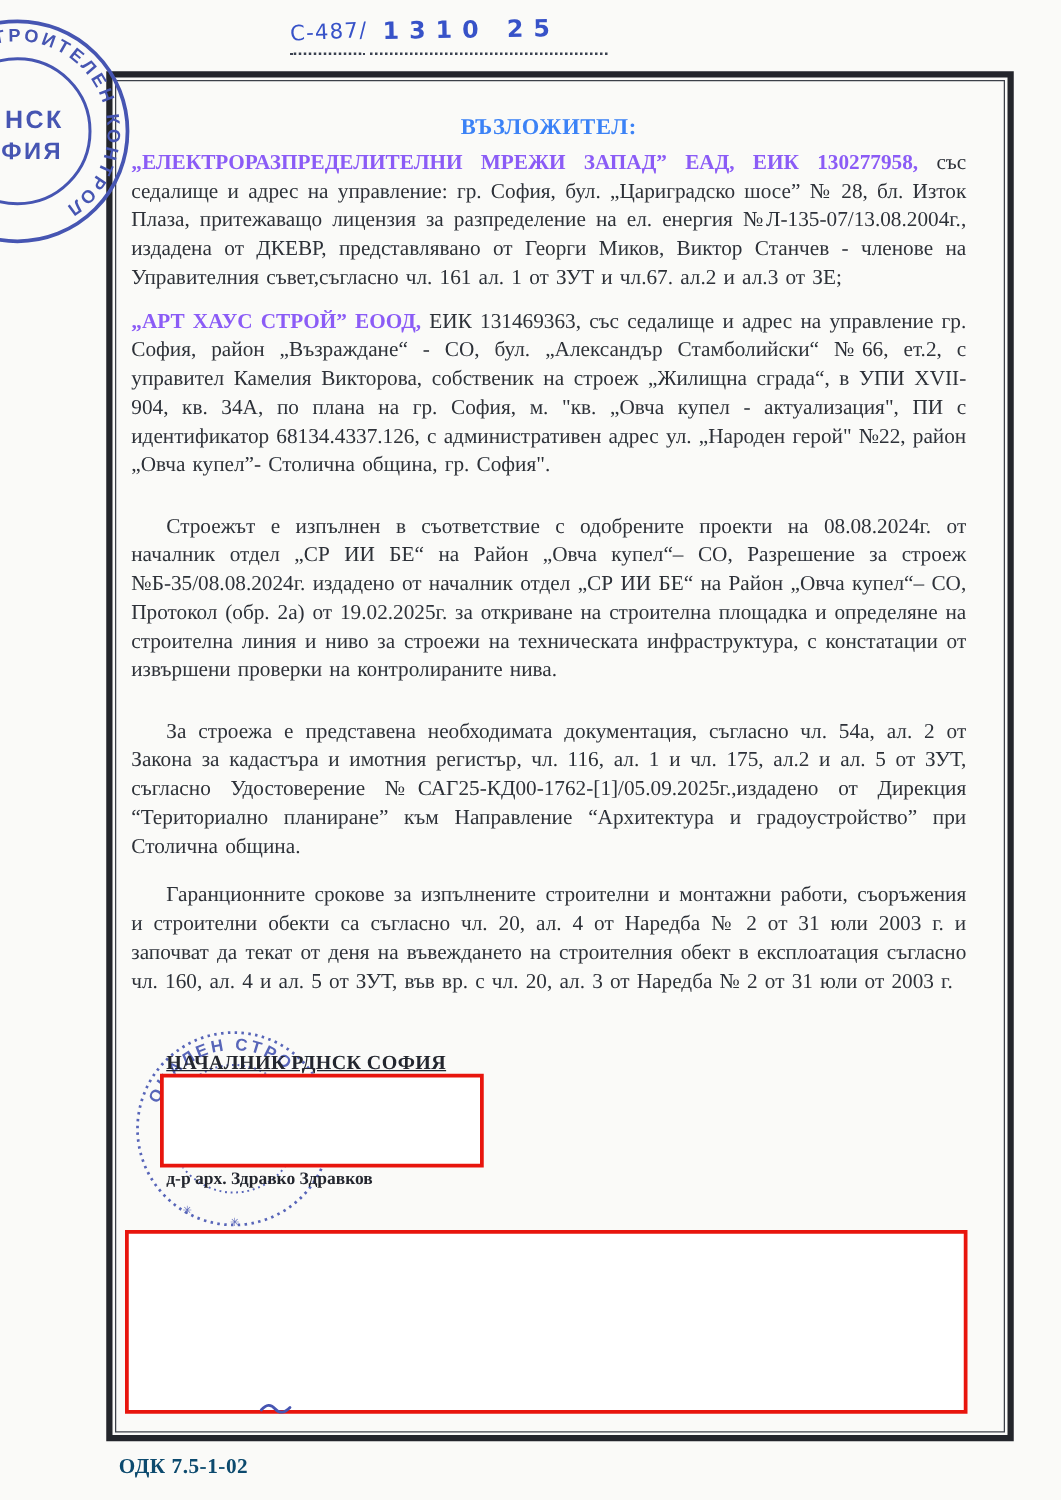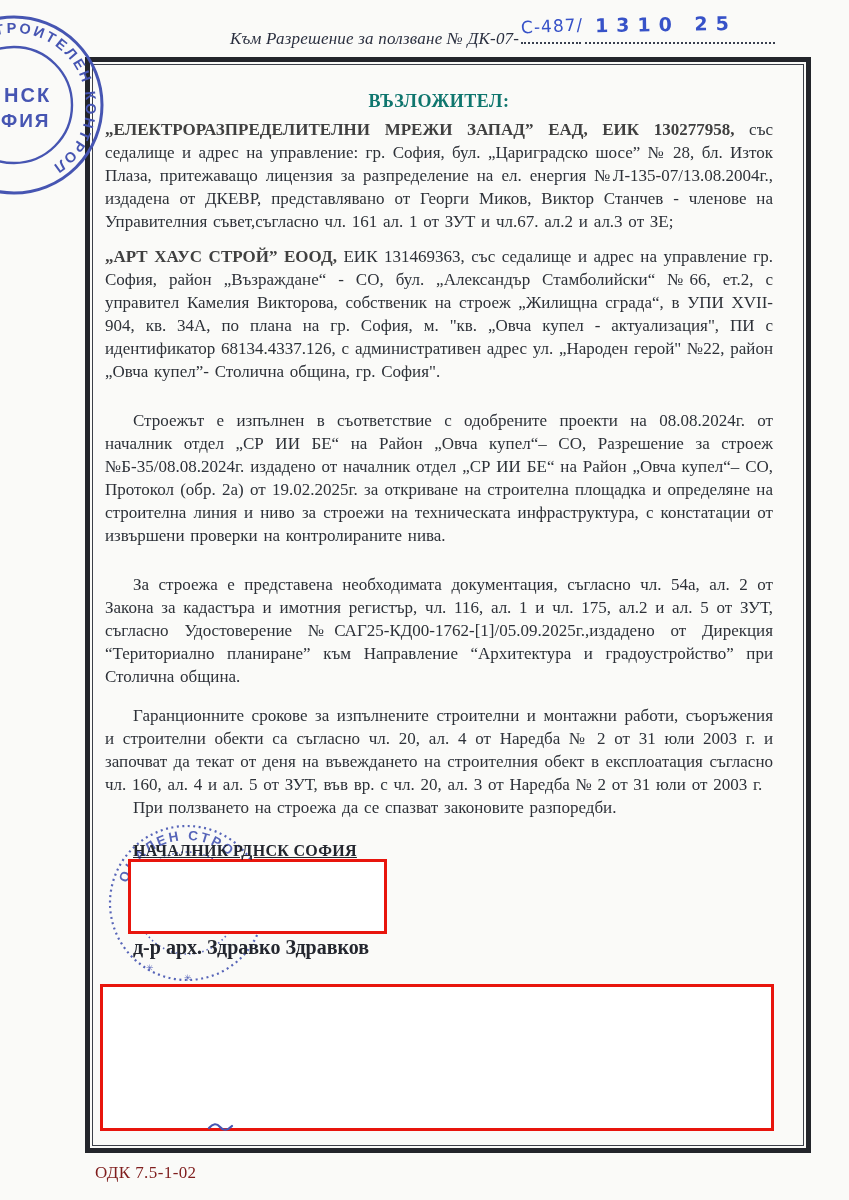--- a/index.html
+++ b/index.html
@@ -39,63 +39,63 @@
   }
   .frame-inner{
     position:absolute;inset:2px;
     border:1.5px solid #3c4049;
   }
   .content{
     padding:26px 30px 0 12px;
   }
   .doc-title{
     margin:0;text-align:center;
-    font-size:18px;font-weight:bold;color:#0f766e;
+    font-size:18px;font-weight:bold;color:#3b82f6;
     letter-spacing:.5px;
   }
   .para{
     margin:0;
     font-size:17px;line-height:23px;
     text-align:justify;
     color:#2d3138;
     word-spacing:1.5px;
   }
-  .para b{color:#404040;}
+  .para b{color:#8b5cf6;}
   .indent{text-indent:28px;}
   .mt4{margin-top:16px;}
   .mt6{margin-top:6px;}
   .mt12{margin-top:12px;}
   .mt14{margin-top:26px;}
   
   .stamp{position:absolute;pointer-events:none;}
   .stamp-top-left{left:-88px;top:0;z-index:2;}
   .stamp-signature{left:100px;top:815px;z-index:1;opacity:.9;}
   
   .sig-title{
     position:absolute;left:133px;top:842px;z-index:4;
     font-size:16px;font-weight:bold;color:#23262e;
     text-decoration:underline;letter-spacing:.3px;
     white-space:nowrap;
   }
   .sig-name{
     position:absolute;left:133px;top:936px;z-index:4;
-    font-size:20px;font-weight:bold;color:#23262e;
+    font-size:14px;font-weight:bold;color:#23262e;
     white-space:nowrap;
   }
   .redaction{
     position:absolute;background:#ffffff;z-index:3;
     border:3px solid #e8150d;box-sizing:border-box;
   }
   .redaction-signature{left:128px;top:859px;width:259px;height:75px;}
   .redaction-bottom{left:100px;top:984px;width:674px;height:147px;}
   .squiggle{position:absolute;left:104px;top:132px;}
   
   .doc-footer{
     position:absolute;left:95px;top:1163px;
-    font-size:17px;font-weight:normal;color:#7f1d1d;
+    font-size:17px;font-weight:bold;color:#0c4a6e;
     letter-spacing:.4px;
   }
 </style>
 </head>
 <body>
 
 <div class="page">
 
   <svg class="stamp stamp-top-left" width="205" height="212" viewBox="0 0 205 212">
     <defs>
@@ -106,32 +106,31 @@
       <circle cx="102" cy="105" r="58" stroke-width="2.4"></circle>
     </g>
     <text font-family="Liberation Sans, sans-serif" font-size="14.5" font-weight="bold" fill="#4655b2" letter-spacing="2.5">
       <textPath href="#s1arc" startOffset="50">ЕН СТРОИТЕЛЕН КОНТРОЛ</textPath>
     </text>
     <text x="92" y="102" font-family="Liberation Sans, sans-serif" font-size="20" font-weight="bold" fill="#4655b2" letter-spacing="2">НСК</text>
     <text x="89" y="127" font-family="Liberation Sans, sans-serif" font-size="19" font-weight="bold" fill="#4655b2" letter-spacing="2">ФИЯ</text>
     <text x="64" y="190" font-family="Liberation Sans, sans-serif" font-size="20" font-weight="bold" fill="#4655b2">*</text>
   </svg>
 
-  <div class="header-line"><span class="hdr-printed">Към Разрешение за ползване № ДК-07-</span><span class="dotfield dotfield-1"><span class="dots"></span><span class="hw hw1">С-487/</span></span><span class="dotfield dotfield-2"><span class="dots"></span><span class="hw hw2">1310 25</span></span></div>
+  <div class="header-line"><span class="dotfield dotfield-1"><span class="dots"></span><span class="hw hw1">С-487/</span></span><span class="dotfield dotfield-2"><span class="dots"></span><span class="hw hw2">1310 25</span></span></div>
 
   <div class="frame">
     <div class="frame-inner">
       <div class="content">
         <h1 class="doc-title">ВЪЗЛОЖИТЕЛ:</h1>
         <p class="para mt6"><b>„ЕЛЕКТРОРАЗПРЕДЕЛИТЕЛНИ МРЕЖИ ЗАПАД” ЕАД, ЕИК 130277958,</b> <span>със седалище и адрес на управление: гр. София, бул. „Цариградско шосе” № 28, бл. Изток Плаза, притежаващо лицензия за разпределение на ел. енергия №Л-135-07/13.08.2004г., издадена от ДКЕВР, представлявано от Георги Миков, Виктор Станчев - членове на Управителния съвет,съгласно чл. 161 ал. 1 от ЗУТ и чл.67. ал.2 и ал.3 от ЗЕ;</span></p>
         <p class="para mt12"><b>„АРТ ХАУС СТРОЙ” ЕООД,</b> <span>ЕИК 131469363, със седалище и адрес на управление гр. София, район „Възраждане“ - СО, бул. „Александър Стамболийски“ №66, ет.2, с управител Камелия Викторова, собственик на строеж „Жилищна сграда“, в УПИ XVII-904, кв. 34А, по плана на гр. София, м. "кв. „Овча купел - актуализация", ПИ с идентификатор 68134.4337.126, с административен адрес ул. „Народен герой" №22, район „Овча купел”- Столична община, гр. София".</span></p>
         <p class="para indent mt14">Строежът е изпълнен в съответствие с одобрените проекти на 08.08.2024г. от началник отдел „СР ИИ БЕ“ на Район „Овча купел“– СО, Разрешение за строеж №Б-35/08.08.2024г. издадено от началник отдел „СР ИИ БЕ“ на Район „Овча купел“– СО, Протокол (обр. 2а) от 19.02.2025г. за откриване на строителна площадка и определяне на строителна линия и ниво за строежи на техническата инфраструктура, с констатации от извършени проверки на контролираните нива.</p>
         <p class="para indent mt14">За строежа е представена необходимата документация, съгласно чл. 54а, ал. 2 от Закона за кадастъра и имотния регистър, чл. 116, ал. 1 и чл. 175, ал.2 и ал. 5 от ЗУТ, съгласно Удостоверение №САГ25-КД00-1762-[1]/05.09.2025г.,издадено от Дирекция “Териториално планиране” към Направление “Архитектура и градоустройство” при Столична община.</p>
         <p class="para indent mt4">Гаранционните срокове за изпълнените строителни и монтажни работи, съоръжения и строителни обекти са съгласно чл. 20, ал. 4 от Наредба № 2 от 31 юли 2003 г. и започват да текат от деня на въвеждането на строителния обект в експлоатация съгласно чл. 160, ал. 4 и ал. 5 от ЗУТ, във вр. с чл. 20, ал. 3 от Наредба № 2 от 31 юли от 2003 г.</p>
-        <p class="para indent">При ползването на строежа да се спазват законовите разпоредби.</p>
       </div>
     </div>
   </div>
 
   <svg class="stamp stamp-signature" width="175" height="175" viewBox="0 0 175 175">
     <defs>
       <path id="s2arc" d="M 24,88 A 63,63 0 0 1 150,88"></path>
     </defs>
     <g fill="none" stroke="#4655b2">
       <circle cx="87" cy="88" r="77" stroke-width="2.2" stroke-dasharray="2 3.5"></circle>

